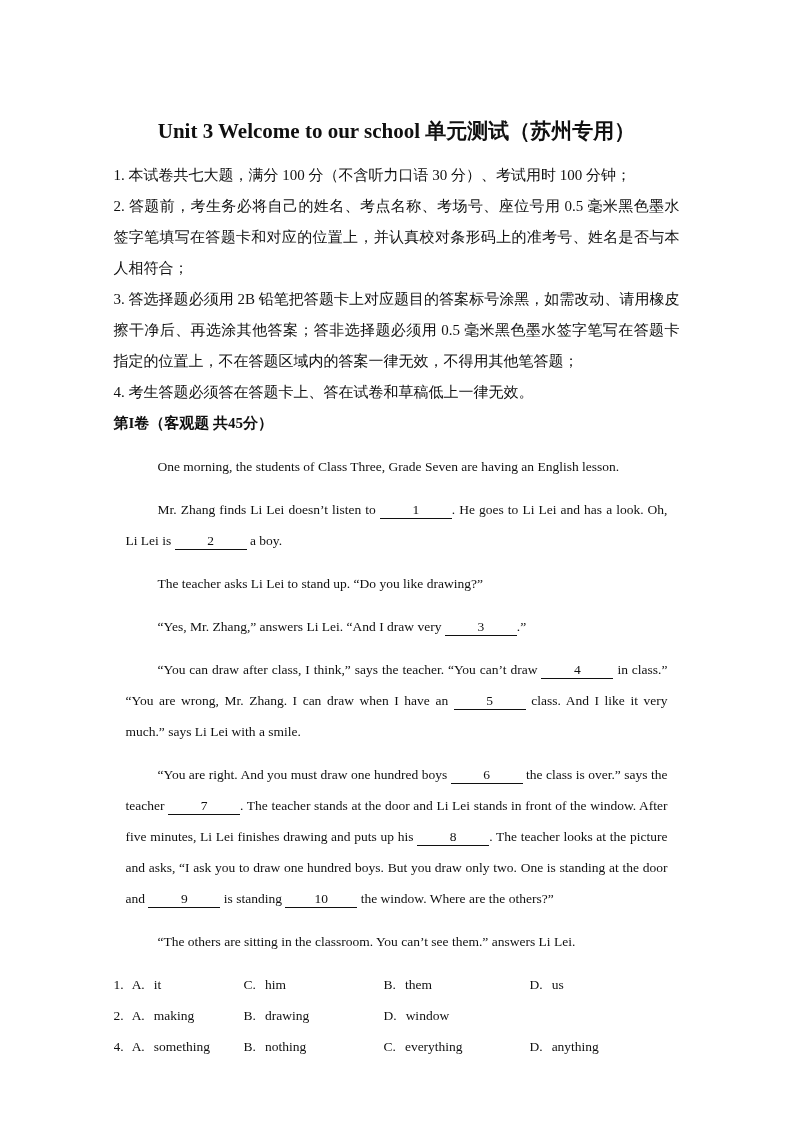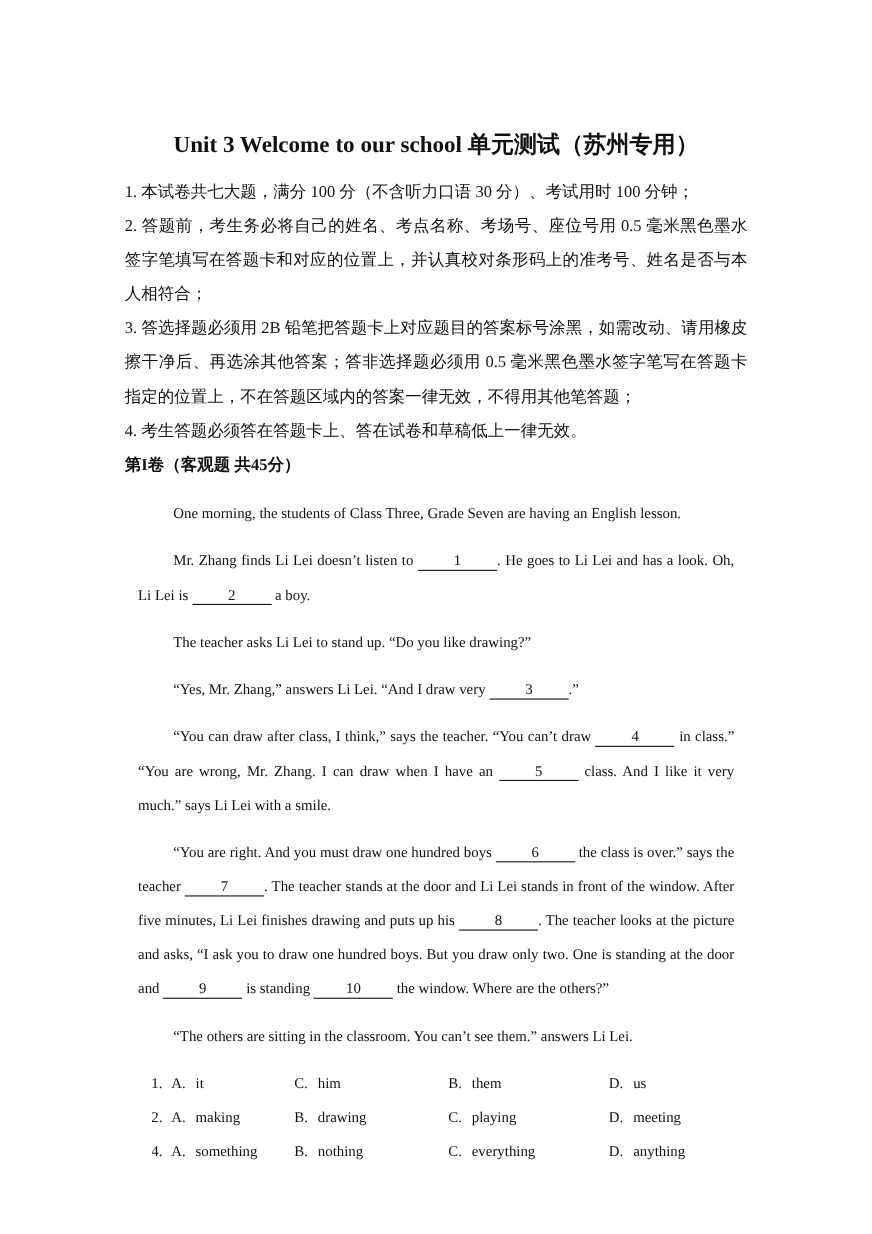--- a/index.html
+++ b/index.html
@@ -68,21 +68,20 @@
   }
   .q-row {
     display: grid;
     grid-template-columns: 130px 140px 146px auto;
     font-size: 13.5px;
     line-height: 31px;
   }
   .q-cell {
     white-space: nowrap;
     overflow: hidden;
-    margin-left: 24px;
   }
   .q-num {
     display: inline-block;
     margin-right: 8px;
   }
   .opt-label {
     display: inline-block;
     margin-right: 9px;
   }
 </style>
@@ -115,22 +114,21 @@
   <div id="cloze-questions">
       <div class="q-row">
         <div class="q-cell"><span class="q-num">1.</span><span class="opt-label">A.</span><span class="opt-text">it</span></div>
         <div class="q-cell"><span class="opt-label">C.</span><span class="opt-text">him</span></div>
         <div class="q-cell"><span class="opt-label">B.</span><span class="opt-text">them</span></div>
         <div class="q-cell"><span class="opt-label">D.</span><span class="opt-text">us</span></div>
       </div>
       <div class="q-row">
         <div class="q-cell"><span class="q-num">2.</span><span class="opt-label">A.</span><span class="opt-text">making</span></div>
         <div class="q-cell"><span class="opt-label">B.</span><span class="opt-text">drawing</span></div>
-        <div class="q-cell"><span class="opt-label">C.</span><span class="opt-text">playing</span></div>
-        <div class="q-cell"><span class="opt-label">D.</span><span class="opt-text">meeting</span></div>
+        <div class="q-cell"><span class="opt-label">D.</span><span class="opt-text">window</span></div>
       </div>
       <div class="q-row">
         <div class="q-cell"><span class="q-num">4.</span><span class="opt-label">A.</span><span class="opt-text">something</span></div>
         <div class="q-cell"><span class="opt-label">B.</span><span class="opt-text">nothing</span></div>
         <div class="q-cell"><span class="opt-label">C.</span><span class="opt-text">everything</span></div>
         <div class="q-cell"><span class="opt-label">D.</span><span class="opt-text">anything</span></div>
       </div>
     </div>
 </div>
 

